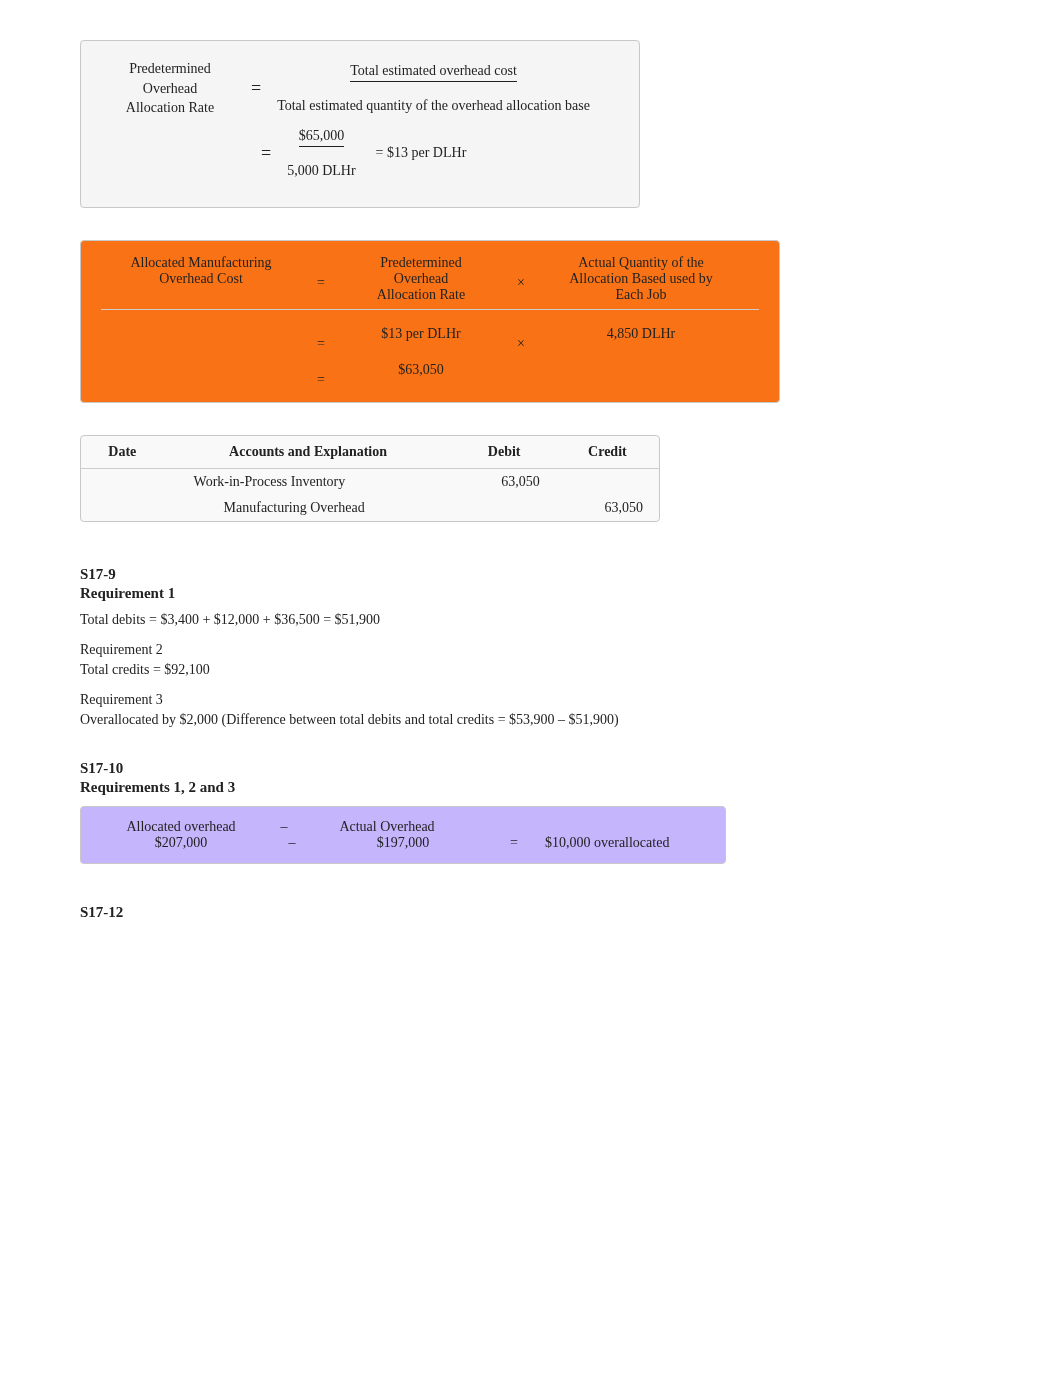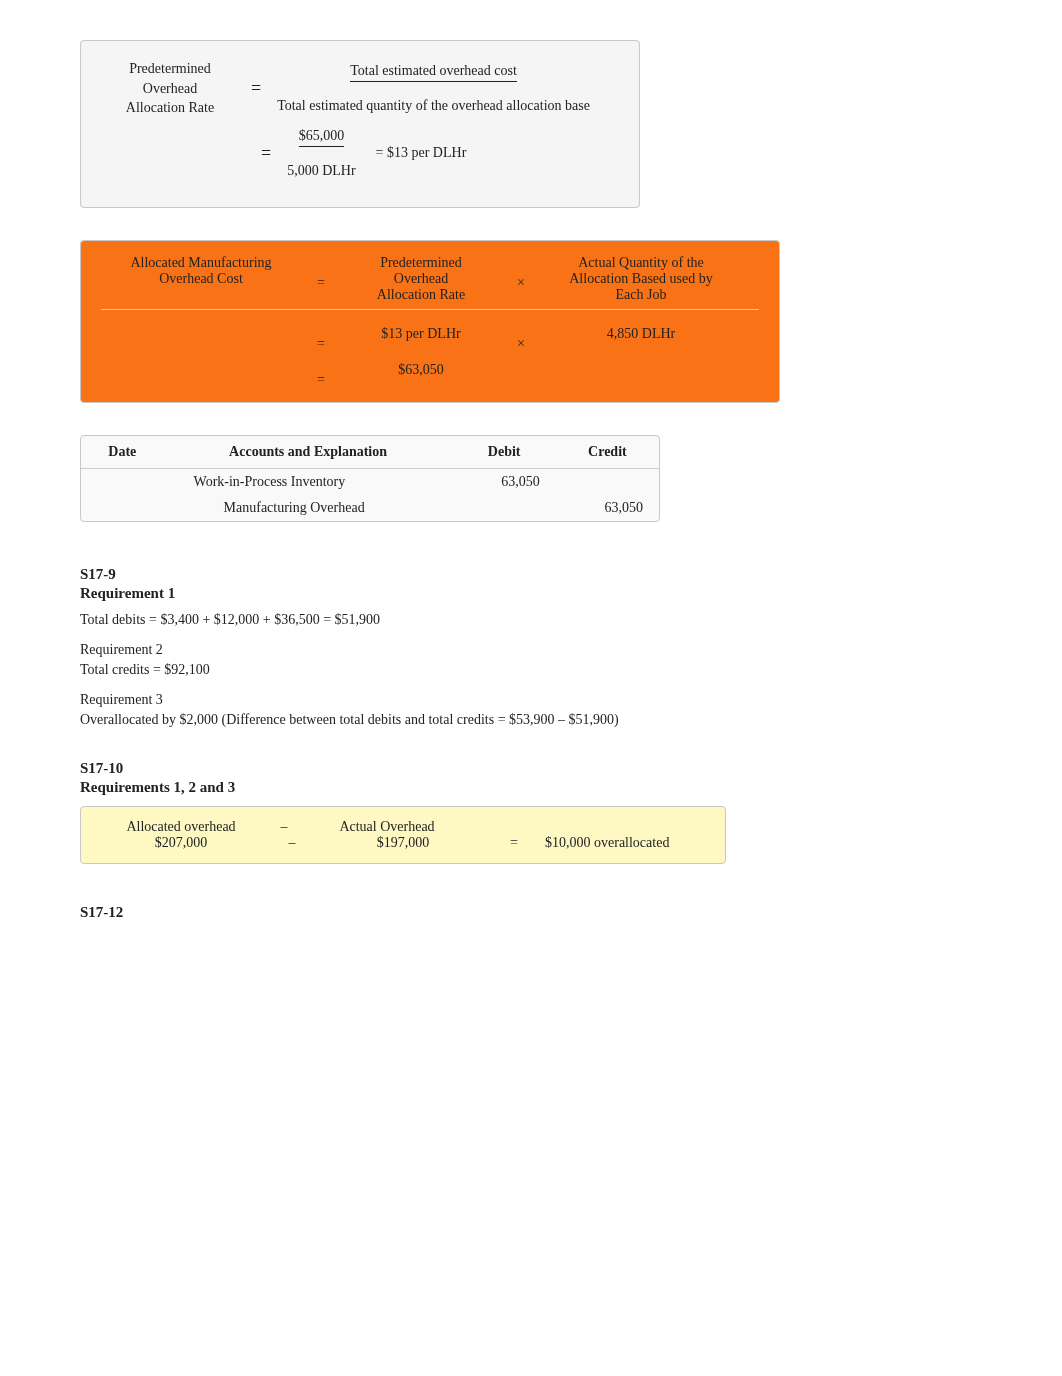--- a/index.html
+++ b/index.html
@@ -182,21 +182,21 @@
     }
 
     .req-text {
       margin-bottom: 6px;
     }
 
     
     .overalloc-box {
       border: 1px solid #c8c8c8;
       border-radius: 4px;
-      background: #fef9c3;
+      background: #c4b5fd;
       padding: 12px 20px;
       display: inline-block;
       min-width: 500px;
     }
 
     .overalloc-row {
       display: flex;
       align-items: center;
       gap: 8px;
     }

